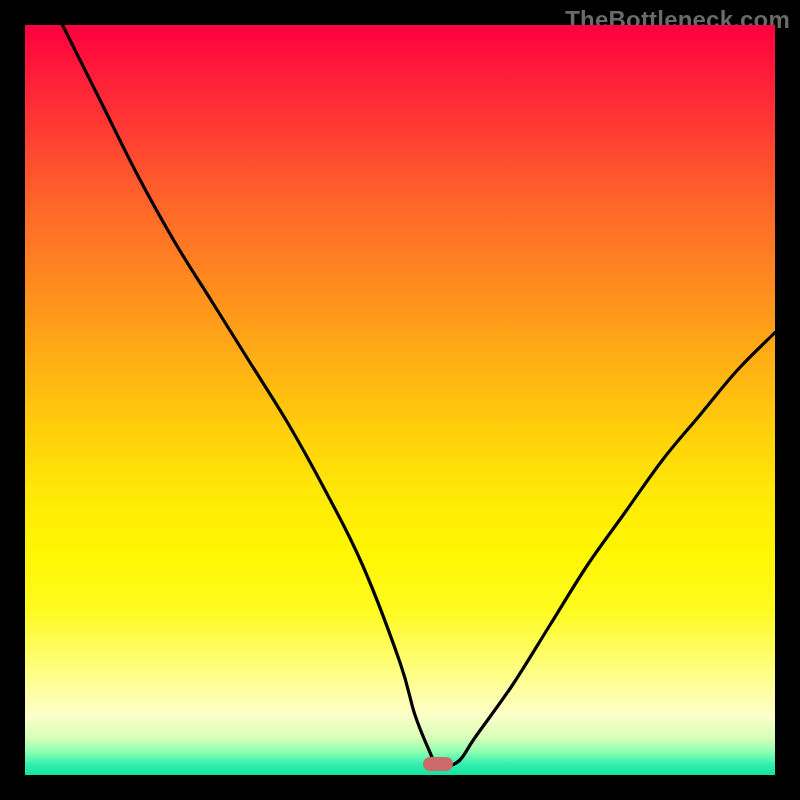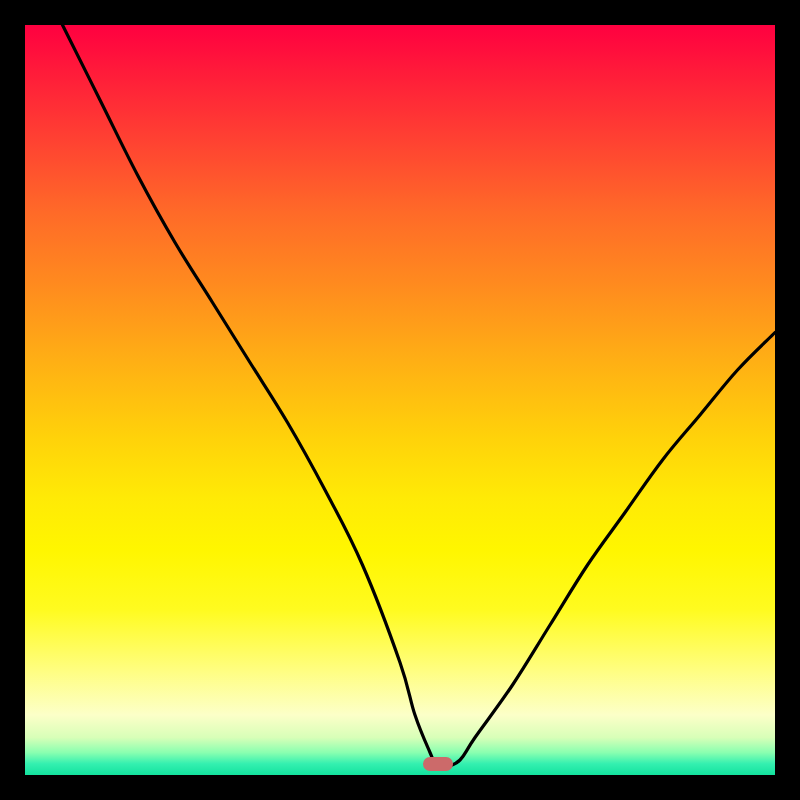--- a/index.html
+++ b/index.html
@@ -58,19 +58,20 @@
     height: 14px;
     border-radius: 7px;
     background: #cc6a6a;
     transform: translate(-50%, -50%);
   }
 </style>
 </head>
 <body>
 
 <div class="frame">
+  <div class="watermark">TheBottleneck.com</div>
   <div class="plot-area">
     <svg class="curve" viewBox="0 0 750 750" preserveAspectRatio="none">
       <path id="curve-path" fill="none" stroke="#000" stroke-width="3.2" stroke-linecap="round" stroke-linejoin="round" d="M 37.5 0.0 C 44.3 13.5, 61.5 48.0, 75.0 75.0 C 88.5 102.0, 99.0 124.3, 112.5 150.0 C 126.0 175.7, 136.5 194.6, 150.0 217.5 C 163.5 240.4, 174.0 255.9, 187.5 277.5 C 201.0 299.1, 211.5 315.9, 225.0 337.5 C 238.5 359.1, 249.0 374.6, 262.5 397.5 C 276.0 420.4, 286.5 439.4, 300.0 465.0 C 313.5 490.6, 324.0 508.9, 337.5 540.0 C 351.0 571.0, 365.6 610.5, 375.0 637.5 C 384.4 664.5, 384.6 673.8, 390.0 690.0 C 395.4 706.2, 400.9 718.0, 405.0 727.5 C 409.1 737.0, 409.8 739.8, 412.5 742.5 C 415.2 745.2, 416.0 743.9, 420.0 742.5 C 424.1 741.1, 429.6 740.4, 435.0 735.0 C 440.4 729.6, 440.6 726.0, 450.0 712.5 C 459.4 699.0, 474.0 680.3, 487.5 660.0 C 501.0 639.8, 511.5 621.6, 525.0 600.0 C 538.5 578.4, 549.0 560.3, 562.5 540.0 C 576.0 519.8, 586.5 506.4, 600.0 487.5 C 613.5 468.6, 624.0 452.6, 637.5 435.0 C 651.0 417.4, 661.5 406.2, 675.0 390.0 C 688.5 373.8, 699.0 359.9, 712.5 345.0 C 726.0 330.1, 743.3 314.3, 750.0 307.5"></path>
     </svg>
     <div id="min-marker" class="marker" style="left: 412.5px; top: 738.75px; background: rgb(204, 106, 106);"></div>
   </div>
 </div>
 
 </body></html>

